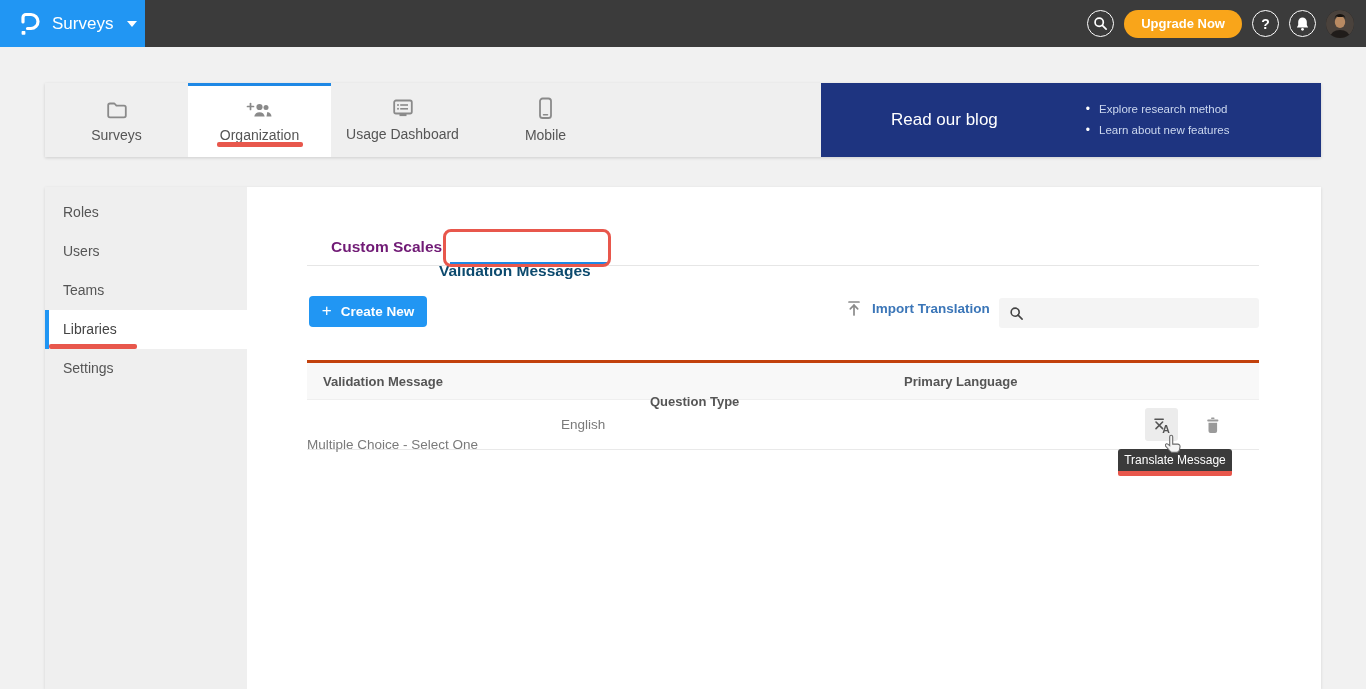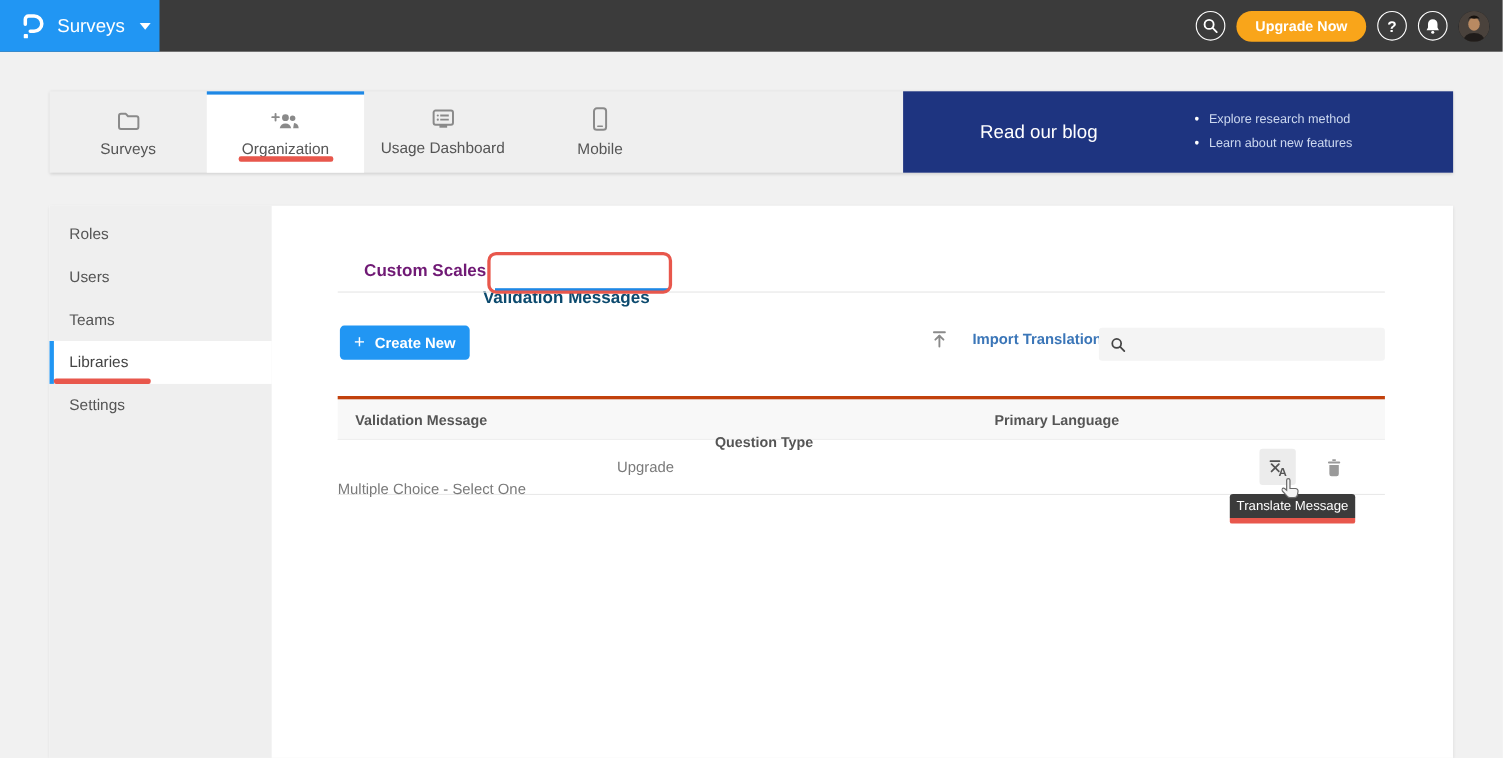--- a/index.html
+++ b/index.html
@@ -51,21 +51,21 @@
   .annot-box { position:absolute; left:196px; top:42px; width:168px; height:38px;
     border:3px solid #e8574c; border-radius:8px; z-index:5; }
   .divider { position:absolute; left:60px; top:78px; width:952px; height:1px; background:#e6e6e6; }
 
   .create-btn { position:absolute; left:62px; top:109px; width:118px; height:31px; background:#2196f3;
     border:none; border-radius:4px; color:#fff; font-weight:bold; font-size:13.5px;
     display:flex; align-items:center; justify-content:center; gap:9px; cursor:pointer;
     font-family:"Liberation Sans", sans-serif; }
   .create-btn .plus { font-size:17px; font-weight:normal; margin-top:-2px; }
 
-  .import-link { position:absolute; left:598px; top:112px; display:flex; align-items:center; gap:21px; cursor:pointer; }
+  .import-link { position:absolute; left:598px; top:112px; display:flex; align-items:center; gap:9px; cursor:pointer; }
   .import-link span { color:#3b76b8; font-size:13.5px; font-weight:bold; }
 
   .searchbox { position:absolute; left:752px; top:111px; width:260px; height:30px; background:#f4f4f4;
     border-radius:3px; display:flex; align-items:center; padding-left:10px; gap:8px; }
   .searchbox input { border:none; background:transparent; outline:none; flex:1; height:100%;
     font-size:13px; color:#444; font-family:"Liberation Sans", sans-serif; }
 
   .table-head { position:absolute; left:60px; top:173px; width:952px; height:40px; background:#f8f8f8;
     border-top:3px solid #c2410c; border-bottom:1px solid #efefef; display:flex; align-items:center; }
   .table-head .cell { font-size:13px; font-weight:bold; color:#555; }
@@ -240,21 +240,21 @@
 
     <div class="table-head">
       <span class="cell col1">Validation Message</span>
       <span class="cell col2">Question Type</span>
       <span class="cell col3">Primary Language</span>
     </div>
 
     <div class="table-row">
       <span class="row-text col2">Multiple Choice - Select One</span>
       <span class="col3">
-        <span class="row-text">Upgrade</span>
+        <span class="row-text">English</span>
         <span class="row-actions">
           <button class="icon-btn hovered">
             <span style="display:flex;">
               <svg width="20" height="20" viewBox="0 0 20 20">
                 <line x1="3" y1="4.3" x2="11.2" y2="4.3" stroke="#555" stroke-width="1.6" stroke-linecap="round"></line>
                 <line x1="4" y1="7" x2="10.6" y2="13.6" stroke="#555" stroke-width="1.6" stroke-linecap="round"></line>
                 <line x1="10.6" y1="7" x2="4" y2="13.6" stroke="#555" stroke-width="1.6" stroke-linecap="round"></line>
                 <text x="10.2" y="18" font-size="10.5" font-weight="bold" fill="#555" font-family="Liberation Sans, sans-serif">A</text>
               </svg>
             </span>

